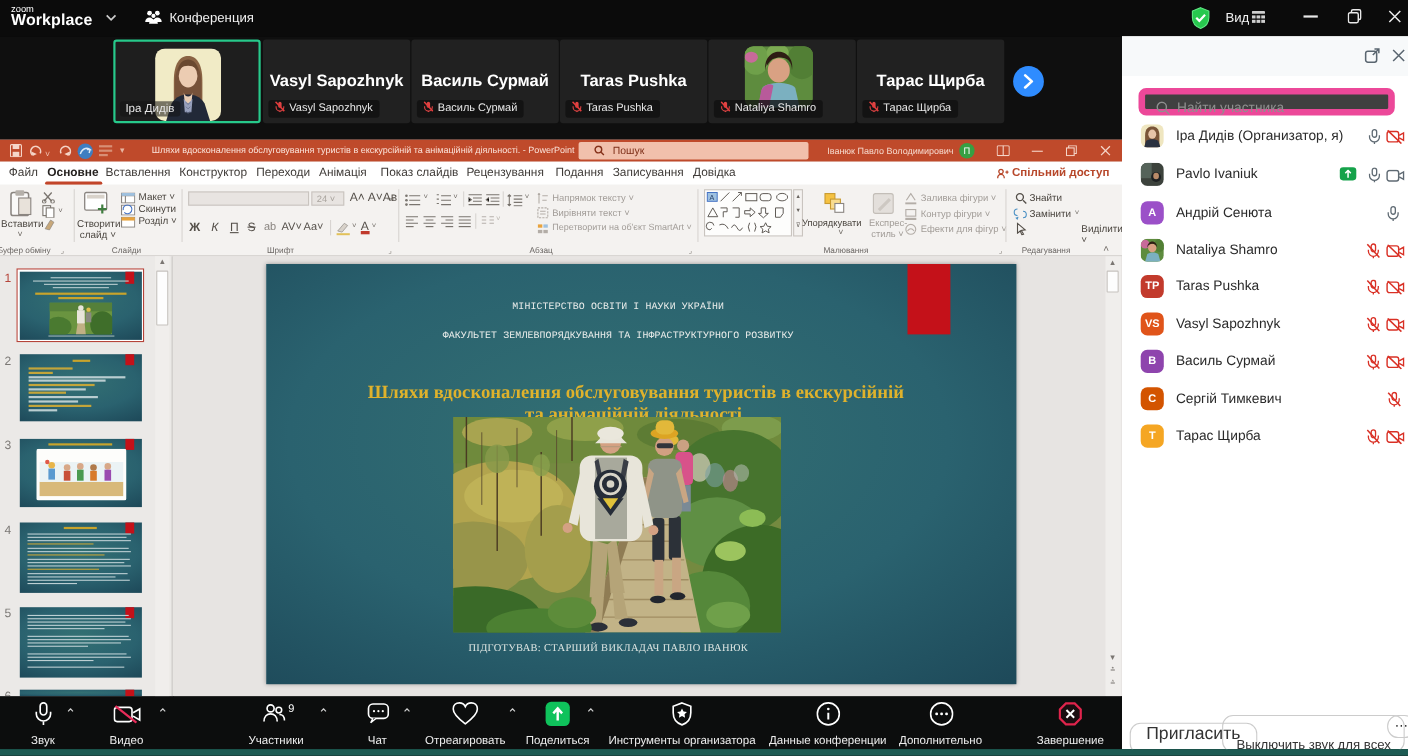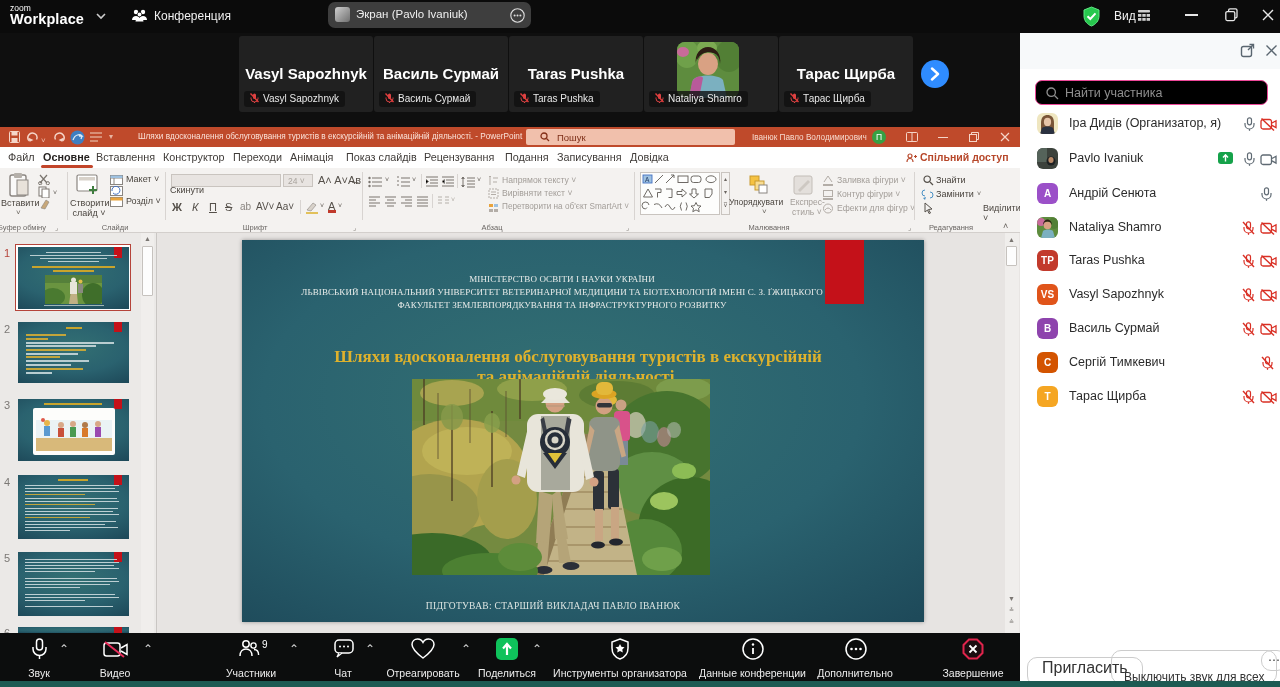--- a/index.html
+++ b/index.html
@@ -19,21 +19,21 @@
 .glabel{position:absolute;top:55px;font-size:7.5px;color:#6a6663;width:120px;text-align:center;}
 .rtxt{position:absolute;font-size:9px;color:#4a453f;}
 .gray{color:#a29d98;}
 #pbody{left:0;top:106px;width:1020px;height:400px;}
 #thumbs{left:0;top:0;width:157px;height:400px;background:#ebe9e7;border-right:1px solid #c9c6c3;}
 .thumb{position:absolute;left:18px;width:111px;background:radial-gradient(ellipse 120% 100% at 48% 42%,#337073 0%,#2a626f 40%,#1e4a5a 70%,#183f4d 100%);}
 .tnum{position:absolute;left:4px;font-size:11px;color:#7b7875;}
 .redtab{position:absolute;right:7px;top:0;width:8px;background:#c41119;}
 #canvas{left:158px;top:0;width:847px;height:400px;background:#e7e4e2;}
 #slide{position:absolute;left:84px;top:7px;width:682px;height:382px;background:radial-gradient(ellipse 110% 110% at 47% 42%,#337073 0%,#2a626f 40%,#1e4a5a 70%,#183f4d 100%);box-shadow:0 0 4px rgba(0,0,0,.35);}
-.sline{position:absolute;width:100%;text-align:center;color:#e9ecea;font-family:Liberation Serif, serif;font-size:9px;letter-spacing:.1px;white-space:nowrap;}
+.sline{position:absolute;width:100%;text-align:center;color:#e9ecea;font-family:Liberation Mono, monospace;font-size:9px;letter-spacing:.1px;white-space:nowrap;}
 #vscroll{left:1005px;top:0;width:14px;height:400px;background:#f0eeec;}
 #toolbar{left:0;top:633px;width:1020px;height:48px;background:#0c0d0d;}
 .tbl{position:absolute;top:34px;font-size:10.5px;color:#ededed;text-align:center;white-space:nowrap;}
 .chev{position:absolute;top:9px;color:#cfcfcf;font-size:12px;}
 #panel{left:1020px;top:33px;width:260px;height:648px;background:#fff;}
 #phead{position:absolute;left:0;top:0;width:260px;height:36px;background:#f7f9fa;}
 .prow{position:absolute;left:0;width:260px;height:34px;}
 .pav{position:absolute;left:17px;top:6px;width:21px;height:21px;border-radius:6px;color:#fff;font-size:10px;font-weight:bold;text-align:center;line-height:21px;}
 .pname{position:absolute;left:49px;top:9px;font-size:12.5px;color:#2b2b2b;white-space:nowrap;}
 #teal{left:0;top:681px;width:1280px;height:6px;background:#1d5b53;}
@@ -48,30 +48,20 @@
   <svg class="a" style="left:131px;top:8px;" width="17" height="16" viewBox="0 0 17 16">
       <circle cx="5" cy="4" r="2.2" fill="#fff"></circle>
       <circle cx="12" cy="4" r="2.2" fill="#fff"></circle>
       <path d="M1 12c0-2.5 1.8-4 4-4s4 1.5 4 4z" fill="#fff"></path>
       <path d="M8 12c0-2.5 1.8-4 4-4s4 1.5 4 4z" fill="#fff"></path>
       <circle cx="8.5" cy="6.5" r="2.4" fill="#0b0b0b"></circle>
       <circle cx="8.5" cy="6.5" r="1.9" fill="#fff"></circle>
       <path d="M4.5 13.5c0-2.2 1.7-3.6 4-3.6s4 1.4 4 3.6z" fill="#fff"></path>
     </svg>
   <div class="a" style="left:154px;top:9px;color:#f0f0f0;font-size:12px;">Конференция</div>
-  <div class="a" style="left:328px;top:2px;width:203px;height:26px;background:#3e3e3e;border-radius:7px;">
-    <div class="a" style="left:7px;top:5px;width:15px;height:15px;border-radius:3px;background:linear-gradient(135deg,#cfcfcf 0%,#9a9a9a 55%,#6f6f6f 100%);"></div>
-    <div class="a" style="left:28px;top:6px;color:#efefef;font-size:11.5px;">Экран (Pavlo Ivaniuk)</div>
-    <svg class="a" style="left:182px;top:6px;" width="15" height="15" viewBox="0 0 15 15">
-        <circle cx="7.5" cy="7.5" r="6.7" stroke="#dedede" stroke-width="1.1" fill="none"></circle>
-        <circle cx="4.6" cy="7.5" r="1" fill="#dedede"></circle>
-        <circle cx="7.5" cy="7.5" r="1" fill="#dedede"></circle>
-        <circle cx="10.4" cy="7.5" r="1" fill="#dedede"></circle>
-      </svg>
-  </div>
   <svg class="a" style="left:1082px;top:6px;" width="19" height="21" viewBox="0 0 19 21">
       <path d="M9.5 1 L17 4 V10 C17 15 13.5 18.5 9.5 20 C5.5 18.5 2 15 2 10 V4 Z" fill="#27c84e" stroke="#5fe884" stroke-width="1"></path>
       <path d="M5.5 10.2 L8.3 13 L13.5 7.4" stroke="#fff" stroke-width="2" fill="none"></path>
     </svg>
   <div class="a" style="left:1114px;top:9px;color:#f2f2f2;font-size:12px;">Вид</div>
   <svg class="a" style="left:1138px;top:10px;" width="12" height="11" viewBox="0 0 12 11">
       <rect x="0" y="0" width="12" height="2.6" rx="0.8" fill="#cfcfcf"></rect>
       <rect x="0" y="4" width="3.4" height="2.8" fill="#cfcfcf"></rect>
       <rect x="4.3" y="4" width="3.4" height="2.8" fill="#cfcfcf"></rect>
       <rect x="8.6" y="4" width="3.4" height="2.8" fill="#cfcfcf"></rect>
@@ -82,20 +72,41 @@
   <div class="a" style="left:1185px;top:14px;width:13px;height:1.6px;background:#e8e8e8;"></div>
   <svg class="a" style="left:1225px;top:8px;" width="13" height="14" viewBox="0 0 13 14">
       <rect x="0.8" y="3.6" width="9" height="9" rx="1.5" stroke="#e8e8e8" stroke-width="1.3" fill="none"></rect>
       <path d="M3.6 3.4 V2.2 a1.4 1.4 0 0 1 1.4 -1.4 H10.6 a1.4 1.4 0 0 1 1.4 1.4 V8.4 a1.4 1.4 0 0 1 -1.4 1.4 H9.9" stroke="#e8e8e8" stroke-width="1.3" fill="none"></path>
     </svg>
   <svg class="a" style="left:1262px;top:9px;" width="12" height="12" viewBox="0 0 12 12">
       <path d="M1 1 L11 11 M11 1 L1 11" stroke="#e8e8e8" stroke-width="1.4"></path>
     </svg>
 </div>
 <div class="a" id="strip">
+  <div class="tile" style="left:103px;border:2.5px solid #27c98b;background:#1e1e1e;">
+    <svg class="a" style="left:36px;top:6px;" width="60" height="66" viewBox="0 0 60 66">
+        <defs>
+          <clipPath id="p1">
+            <rect x="0" y="0" width="60" height="66" rx="9"></rect>
+          </clipPath>
+        </defs>
+        <g clip-path="url(#p1)">
+          <rect width="60" height="66" fill="#f1ebc6"></rect>
+          <path d="M17 66 V30 C17 13 23 7 30 7 C37 7 43 13 43 30 V66 Z" fill="#8a6344"></path>
+          <path d="M18 66 V32 C18 17 24 11 30 11 C36 11 42 17 42 32 V66 Z" fill="#77523a"></path>
+          <ellipse cx="30" cy="25" rx="8.5" ry="10.5" fill="#ecccb2"></ellipse>
+          <path d="M21 21 C21 13 26 10 30 10 C34 10 39 13 39 21 L37 18 C33 15 27 15 23 18 Z" fill="#6a4830"></path>
+          <path d="M10 66 L15 50 C19 44 24 42 30 42 C36 42 41 44 45 50 L50 66 Z" fill="#222938"></path>
+          <path d="M26 40 C27 45 33 45 34 40 L33 50 H27 Z" fill="#e8ccb4"></path>
+          <path d="M26 46 l4 4 l4 -4 l-1 12 h-6 Z" fill="#97a0bd"></path>
+          <path d="M28 49 l2 2 2 -2 M28 53 l2 2 2 -2 M28 57 l2 2 2 -2" stroke="#6a7491" stroke-width=".8" fill="none"></path>
+        </g>
+      </svg>
+    <div class="a" style="left:4px;bottom:4px;color:#e6e6e6;font-size:10.5px;background:rgba(20,20,20,.55);padding:1px 5px;border-radius:3px;">Іра Дидів</div>
+  </div>
   <div class="tile" style="left:239px;">
       <div class="tname">Vasyl Sapozhnyk</div>
     <div class="tlabel"><svg class="micr" width="9" height="10" viewBox="0 0 9 10">
           <rect x="3" y="0.5" width="3" height="5.5" rx="1.5" fill="#d44"></rect>
           <path d="M1 4.5 v1 a3.5 3.5 0 0 0 7 0 v-1" stroke="#d44" fill="none"></path>
           <path d="M4.5 9 v1" stroke="#d44"></path>
           <path d="M0.5 0.5 L8.5 9" stroke="#e23c3c" stroke-width="1.4"></path>
         </svg>Vasyl Sapozhnyk</div>
     </div>
   <div class="tile" style="left:374px;">
@@ -257,21 +268,21 @@
     <svg class="a" style="left:110px;top:7px;" width="13" height="10" viewBox="0 0 13 10">
         <rect x="0.5" y="0.5" width="12" height="9" stroke="#8a8580" fill="#fff"></rect>
         <path d="M0.5 3 H12.5 M4 3 V9.5" stroke="#8a8580"></path>
         <rect x="0.5" y="0.5" width="12" height="2.5" fill="#9ec1e0"></rect>
       </svg>
     <div class="rtxt" style="left:126px;top:6px;">Макет ˅</div>
     <svg class="a" style="left:110px;top:18px;" width="13" height="10" viewBox="0 0 13 10">
         <rect x="0.5" y="0.5" width="12" height="9" stroke="#8a8580" fill="#fff"></rect>
         <path d="M2 5 a4 4 0 1 1 1 2" stroke="#4472c4" fill="none"></path>
       </svg>
-    <div class="rtxt" style="left:126px;top:17px;margin-left:44px;">Скинути</div>
+    <div class="rtxt" style="left:126px;top:17px;">Скинути</div>
     <svg class="a" style="left:110px;top:29px;" width="13" height="10" viewBox="0 0 13 10">
         <rect x="0.5" y="0.5" width="12" height="9" stroke="#8a8580" fill="#fff"></rect>
         <rect x="0.5" y="0.5" width="12" height="3" fill="#e8a33d"></rect>
       </svg>
     <div class="rtxt" style="left:126px;top:28px;">Розділ ˅</div>
     <div class="glabel" style="left:-38px;">Буфер обміну</div>
     <div class="a" style="left:55px;top:56px;font-size:7px;color:#8a8580;">⌟</div>
     <div class="glabel" style="left:55px;">Слайди</div>
     <div class="rsep" style="left:165px;"></div>
     <div class="a" style="left:171px;top:6px;width:110px;height:13px;background:#e8e4e1;border:1px solid #c9c4bf;"></div>
@@ -537,21 +548,20 @@
       </div>
       <div class="a" style="left:141px;top:0;width:13px;height:400px;background:#f0eeec;">
         <div class="a" style="left:0;top:0;width:13px;height:12px;background:#f0eeec;color:#7a7672;font-size:7px;text-align:center;line-height:12px;">▲</div>
         <div class="a" style="left:1px;top:13px;width:11px;height:50px;background:#fdfdfd;border:1px solid #c6c2be;border-radius:1px;"></div>
       </div>
     </div>
     <div class="a" id="canvas">
       <div id="slide">
         <div class="a" style="left:583px;top:0;width:39px;height:64px;background:#c41119;"></div>
         <div class="sline" style="top:34px;left:-21px;">МІНІСТЕРСТВО ОСВІТИ І НАУКИ УКРАЇНИ</div>
-        <div class="sline" style="top:47px;left:-21px;">ЛЬВІВСЬКИЙ НАЦІОНАЛЬНИЙ УНІВЕРСИТЕТ ВЕТЕРИНАРНОЇ МЕДИЦИНИ ТА БІОТЕХНОЛОГІЙ ІМЕНІ С. З. ҐЖИЦЬКОГО</div>
         <div class="sline" style="top:60px;left:-21px;">ФАКУЛЬТЕТ ЗЕМЛЕВПОРЯДКУВАННЯ ТА ІНФРАСТРУКТУРНОГО РОЗВИТКУ</div>
         <div class="a" style="top:87px;left:-5px;width:100%;text-align:center;font-family:'Liberation Serif',serif;font-weight:bold;font-size:17px;line-height:19.5px;color:#dfb22c;margin-top:20px;">Шляхи вдосконалення обслуговування туристів в екскурсійній<br>та анімаційній діяльності.</div>
         <svg class="a" style="left:170px;top:139px;" width="298" height="196" viewBox="0 0 298 196">
           <rect width="298" height="196" fill="#748a40"></rect>
           <rect x="0" y="0" width="298" height="42" fill="#6f8a3c"></rect>
           <ellipse cx="40" cy="14" rx="32" ry="13" fill="#a8a450"></ellipse>
           <ellipse cx="120" cy="10" rx="35" ry="12" fill="#8fa04a"></ellipse>
           <ellipse cx="205" cy="16" rx="38" ry="14" fill="#5d7c34"></ellipse>
           <ellipse cx="272" cy="10" rx="28" ry="12" fill="#7d9c4c"></ellipse>
           <ellipse cx="45" cy="95" rx="72" ry="55" fill="#b2a44e"></ellipse>
@@ -637,21 +647,21 @@
             <path d="M136 74 l7 10 7 -10 Z" fill="#e0c23a"></path>
             <circle cx="143" cy="24" r="9.5" fill="#d4a183"></circle>
             <path d="M133 20 a11 9 0 0 1 21 0 l4 4 -29 0 Z" fill="#e8e5da"></path>
             <ellipse cx="143" cy="15" rx="12" ry="6" fill="#eae7dc"></ellipse>
             <path d="M134 27 h19" stroke="#b89a7d" stroke-width="1.2"></path>
           </g>
           <ellipse cx="20" cy="182" rx="60" ry="28" fill="#3a6a28"></ellipse>
           <ellipse cx="78" cy="192" rx="48" ry="18" fill="#4c8032"></ellipse>
           <ellipse cx="108" cy="178" rx="22" ry="14" fill="#5d8c3a"></ellipse>
         </svg>
-        <div class="a" style="top:361px;left:-30px;width:100%;text-align:center;font-family:'Liberation Serif',serif;font-size:9.5px;letter-spacing:.3px;color:#dde5e2;">ПІДГОТУВАВ: СТАРШИЙ ВИКЛАДАЧ ПАВЛО ІВАНЮК</div>
+        <div class="a" style="top:345px;left:-30px;width:100%;text-align:center;font-family:'Liberation Serif',serif;font-size:9.5px;letter-spacing:.3px;color:#dde5e2;">ПІДГОТУВАВ: СТАРШИЙ ВИКЛАДАЧ ПАВЛО ІВАНЮК</div>
       </div>
     </div>
     <div class="a" id="vscroll">
       <div class="a" style="left:0;top:1px;width:13px;height:11px;color:#7a7672;font-size:7px;text-align:center;line-height:11px;">▲</div>
       <div class="a" style="left:1px;top:13px;width:11px;height:20px;background:#fdfdfd;border:1px solid #c6c2be;border-radius:1px;"></div>
       <div class="a" style="left:0;top:360px;width:13px;height:11px;color:#7a7672;font-size:7px;text-align:center;line-height:11px;">▼</div>
       <div class="a" style="left:0;top:372px;width:13px;height:11px;color:#7a7672;font-size:6px;text-align:center;line-height:11px;">≛</div>
       <div class="a" style="left:0;top:384px;width:13px;height:11px;color:#7a7672;font-size:6px;text-align:center;line-height:11px;">≙</div>
     </div>
   </div>
@@ -728,21 +738,21 @@
 <div class="a" id="panel">
   <div id="phead">
     <svg class="a" style="left:220px;top:10px;" width="15" height="15" viewBox="0 0 15 15">
         <rect x="1.5" y="3.5" width="10" height="10" rx="2" stroke="#5a6670" stroke-width="1.4" fill="none"></rect>
         <path d="M8 7 L13.5 1.5 M9.5 1.5 h4 v4" stroke="#5a6670" stroke-width="1.4" fill="none"></path>
       </svg>
     <svg class="a" style="left:245px;top:11px;" width="13" height="13" viewBox="0 0 13 13">
         <path d="M1.5 1.5 L11.5 11.5 M11.5 1.5 L1.5 11.5" stroke="#5a6670" stroke-width="1.4"></path>
       </svg>
   </div>
-  <div class="a" style="left:15px;top:47px;width:233px;height:25px;border:1px solid #ec4899;border-radius:7px;background:#000000;">
+  <div class="a" style="left:15px;top:47px;width:233px;height:25px;border:6px solid #ec4899;border-radius:7px;background:#404040;">
     <svg class="a" style="left:10px;top:6px;" width="13" height="13" viewBox="0 0 13 13">
         <circle cx="5.2" cy="5.2" r="4.2" stroke="#8f8f8f" stroke-width="1.3" fill="none"></circle>
         <path d="M8.5 8.5 L12 12" stroke="#8f8f8f" stroke-width="1.3"></path>
       </svg>
     <div class="a" style="left:29px;top:5px;font-size:12.5px;color:#8f8f8f;">Найти участника</div>
   </div>
   <div class="prow" style="top:74px;">
     <svg class="a" style="left:17px;top:6px;" width="21" height="21" viewBox="0 0 21 21">
         <defs>
           <clipPath id="av1">

